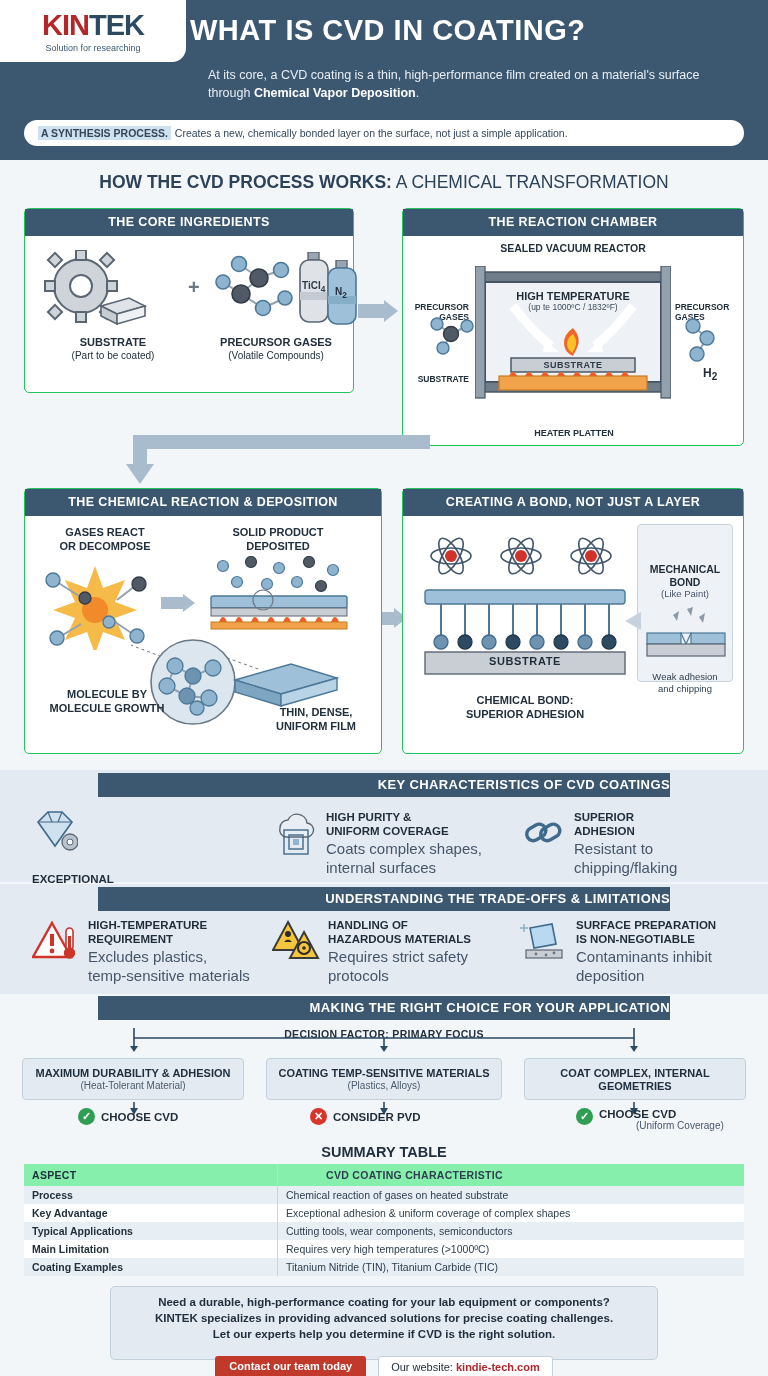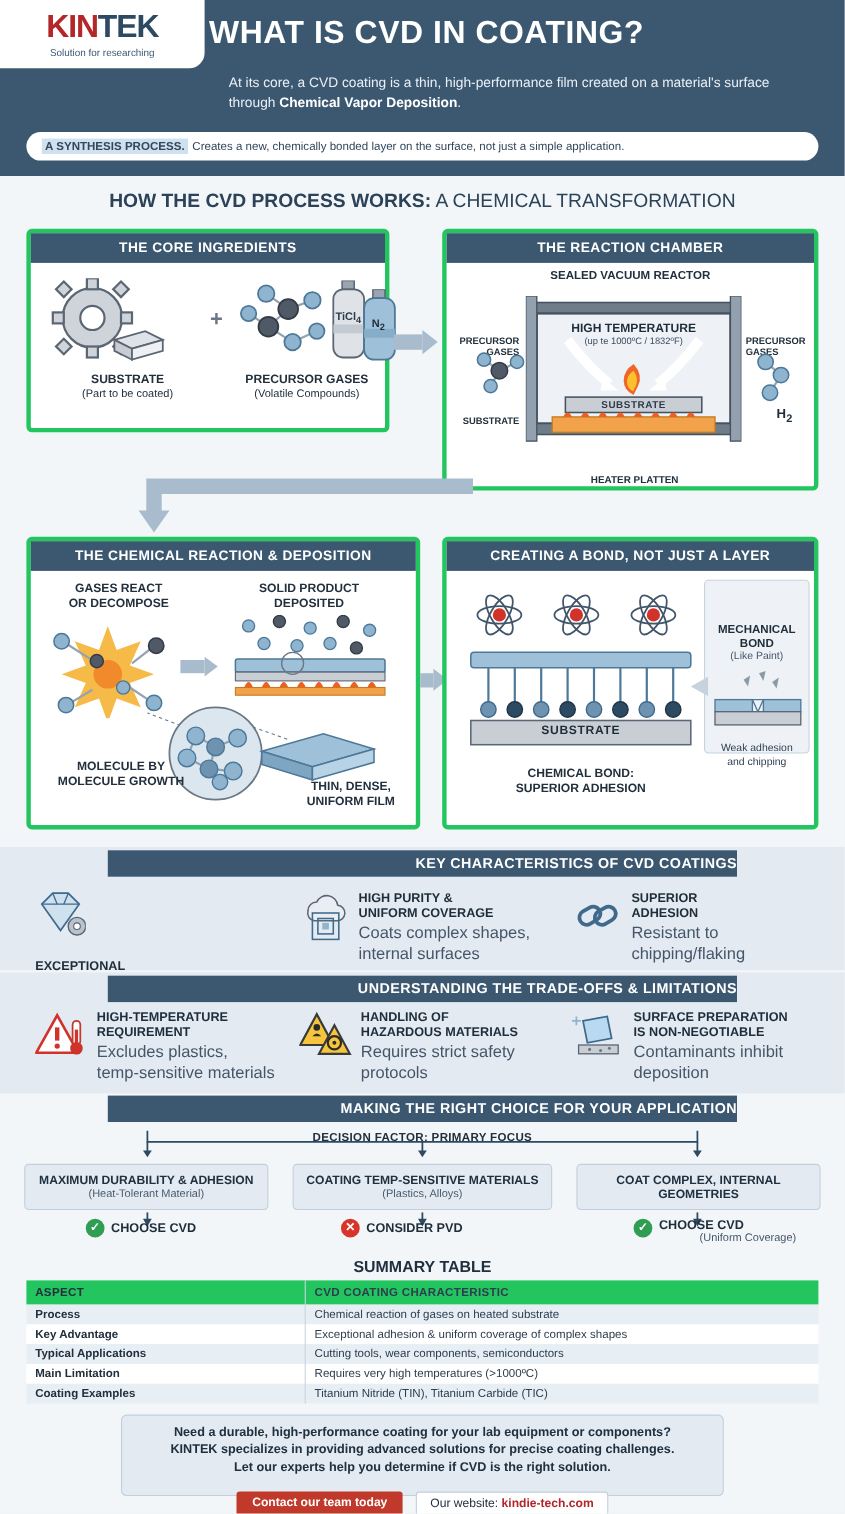--- a/index.html
+++ b/index.html
@@ -42,21 +42,21 @@
   .synth-bar .hl { background: #cfe0ee; font-weight: bold; padding: 1px 3px; margin-right: 4px; }
 
   
   .proc-title {
     position: absolute; left: 0; top: 172px; width: 768px; text-align: center;
     font-size: 17.5px; color: #2b4258;
   }
   .proc-title b { font-weight: bold; }
 
   
-  .panel { position: absolute; background: #ffffff; border: 4px solid #22c55e; border-radius: 5px; }
+  .panel { position: absolute; background: #ffffff; border: 1px solid #22c55e; border-radius: 5px; }
   .panel-head {
     background: #3c5871; color: #fff; font-size: 12.5px; font-weight: bold;
     letter-spacing: 0.4px; text-align: center; padding: 6px 0 7px;
   }
   .p1 { left: 24px; top: 208px; width: 330px; height: 185px; }
   .p2 { left: 402px; top: 208px; width: 342px; height: 238px; }
   .p3 { left: 24px; top: 488px; width: 358px; height: 266px; }
   .p4 { left: 402px; top: 488px; width: 342px; height: 266px; }
 
   .cap { font-size: 11px; font-weight: bold; text-align: center; color: #22303d; line-height: 1.25; }
@@ -88,21 +88,21 @@
   }
   .dec-t { font-size: 11px; font-weight: bold; color: #203040; line-height: 1.2; }
   .dec-s { font-size: 10px; color: #4a5b6d; }
   .dec-res { position: absolute; display: flex; align-items: center; gap: 6px; font-size: 11.5px; font-weight: bold; color: #1f2d3a; }
   .circ { width: 17px; height: 17px; border-radius: 50%; color: #fff; font-size: 11px; line-height: 17px; text-align: center; font-weight: bold; }
   .ok { background: #2f9e53; }
   .no { background: #d8352a; }
 
   
   .tbl { position: absolute; left: 24px; top: 1164px; width: 720px; }
-  .tbl-head { display: flex; background: #22c55e; color: #fff; font-size: 10.5px; font-weight: bold; letter-spacing: 0.3px; }
+  .tbl-head { display: flex; background: #86efac; color: #fff; font-size: 10.5px; font-weight: bold; letter-spacing: 0.3px; gap: 40px; }
   .tbl-head div { padding: 5px 8px; }
   .tbl-row { display: flex; font-size: 10.5px; }
   .tbl-row:nth-child(odd) { background: #ffffff; }
   .tbl-row:nth-child(even) { background: #e7eef4; }
   .tbl-row div { padding: 3px 8px; }
   .c1 { width: 254px; font-weight: bold; color: #22303d; border-right: 1px solid #c8d5e0; }
   .c2 { flex: 1; color: #2d3e4f; }
 
   
   .cta {

